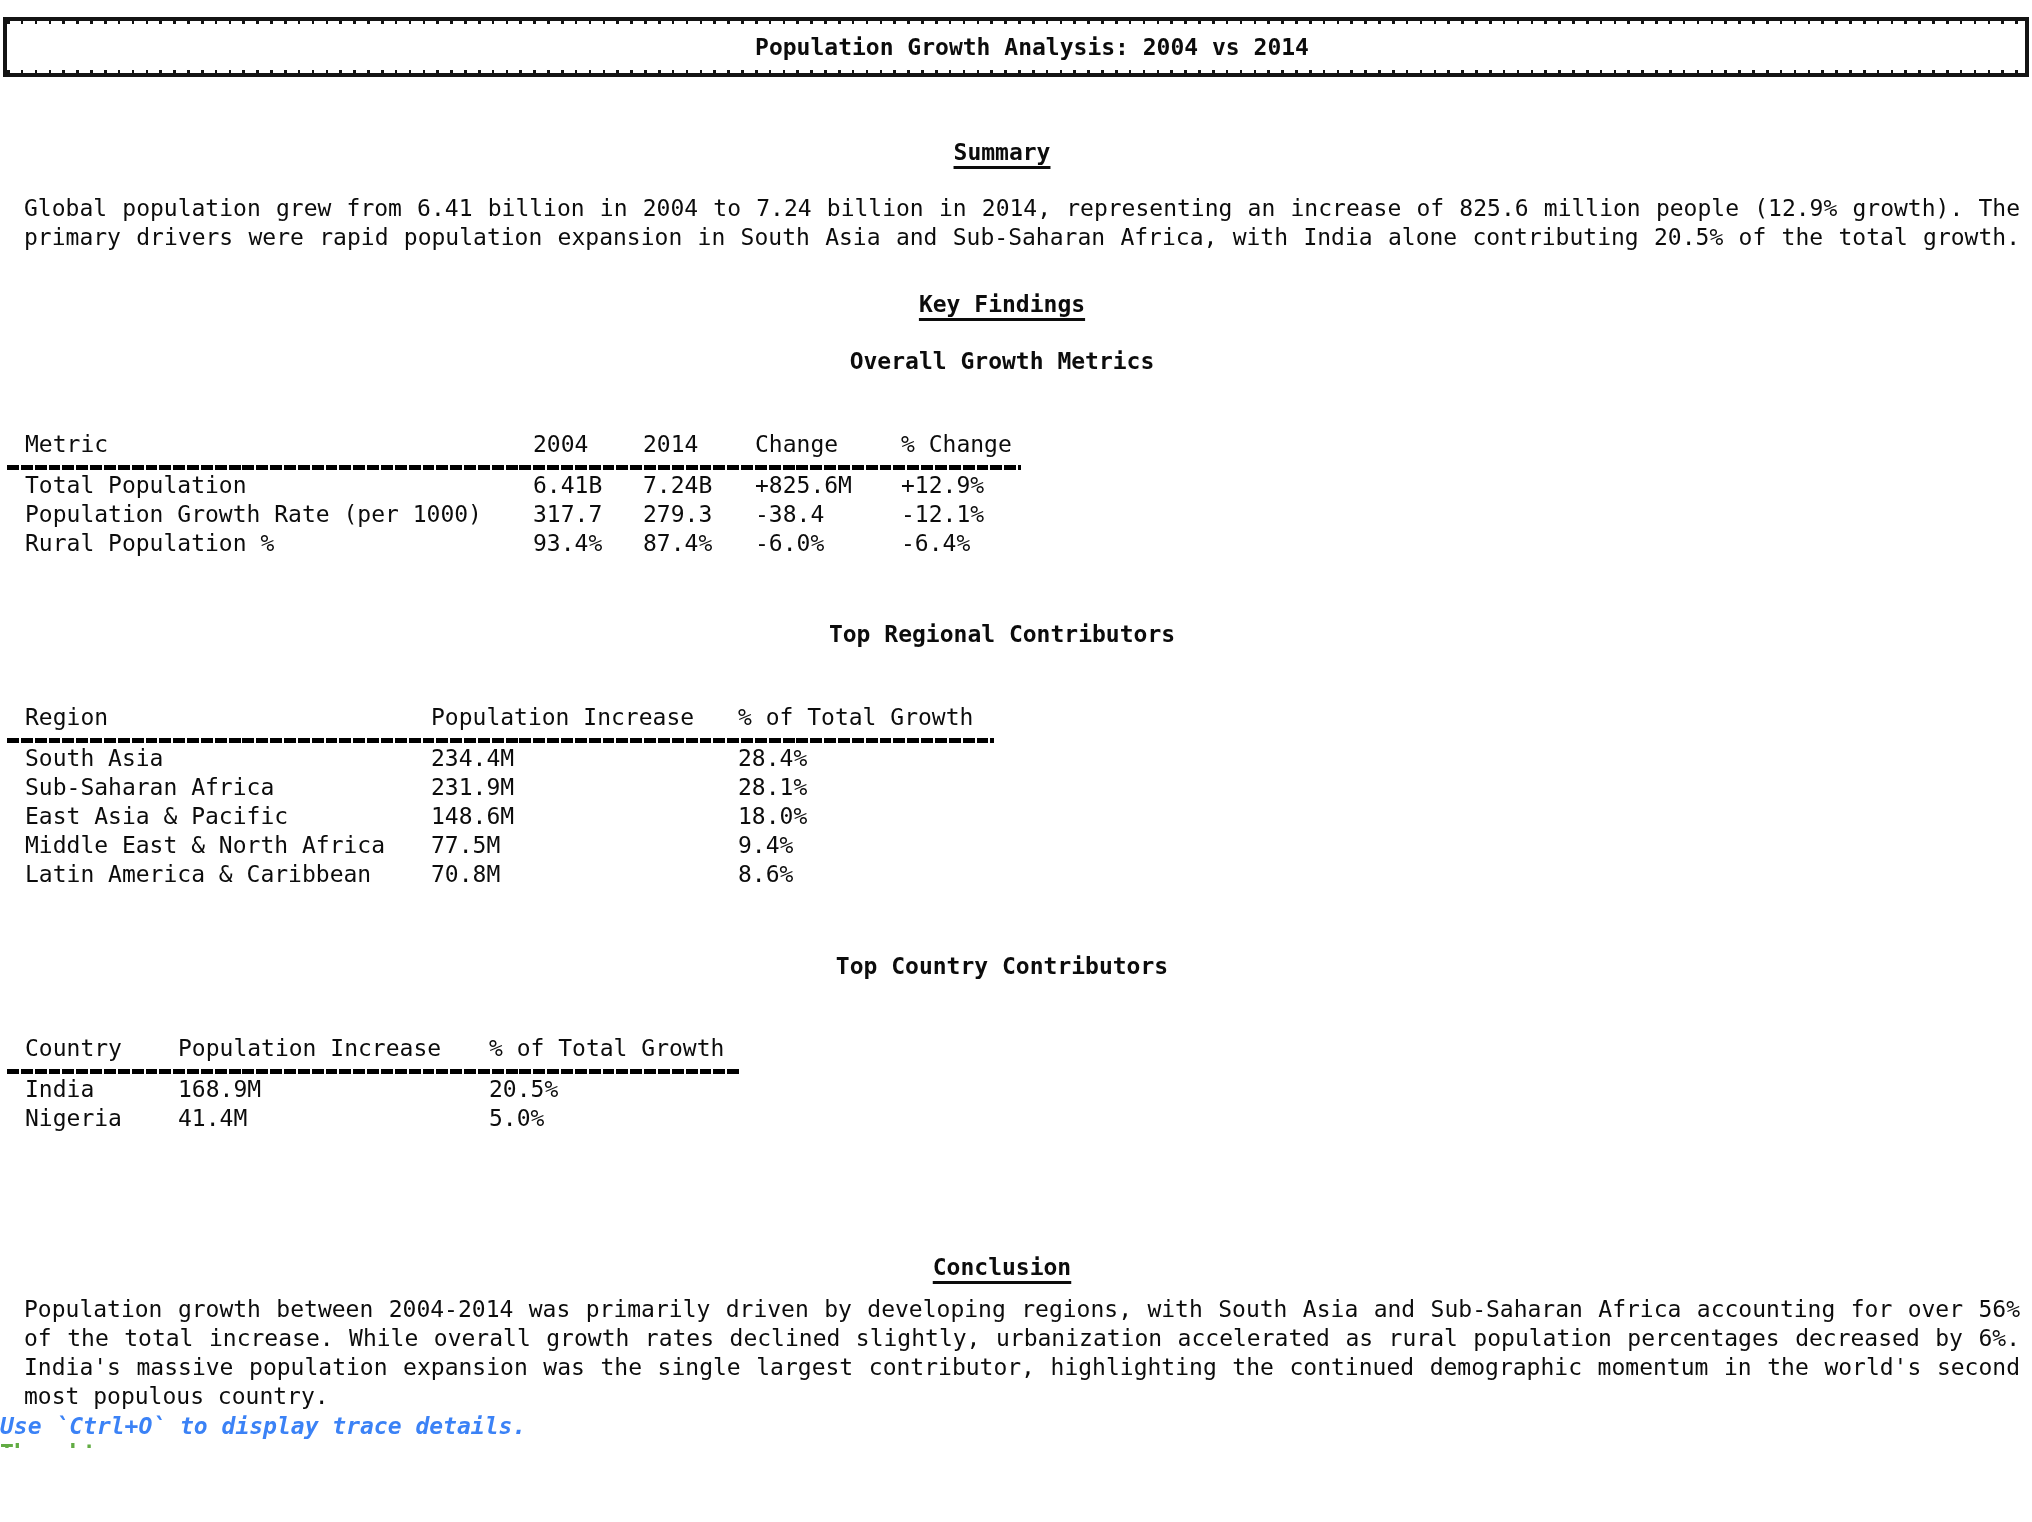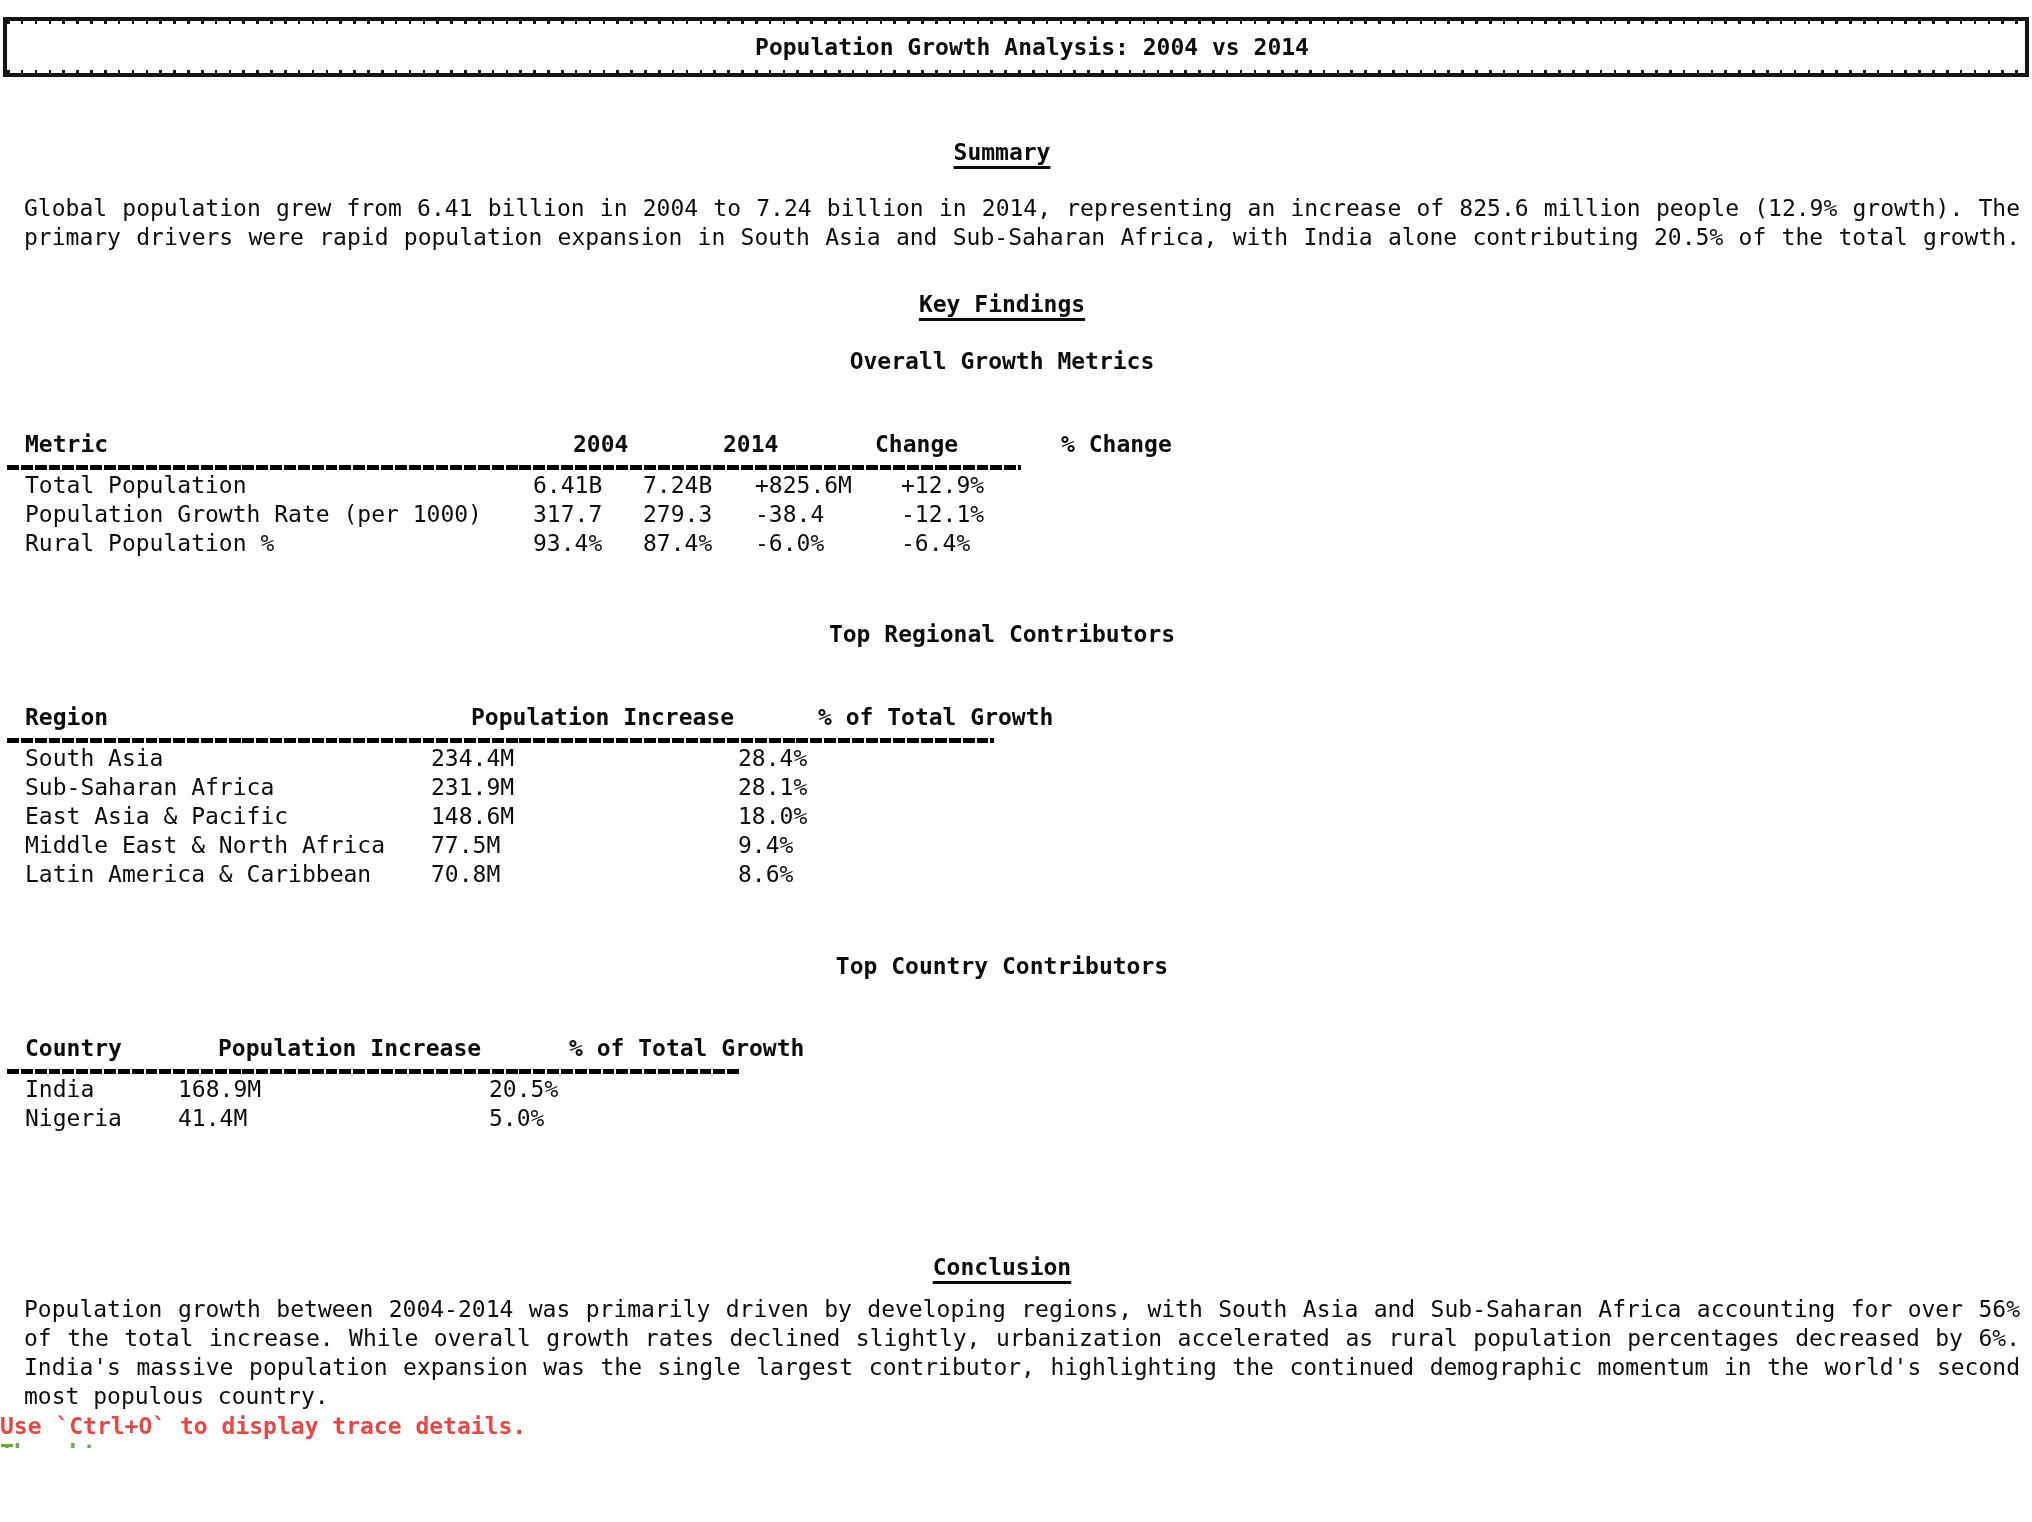--- a/index.html
+++ b/index.html
@@ -49,21 +49,21 @@
 
   
   .para { width: 2020px; padding-left: 24px; }
   .para .line { height: 29px; white-space: nowrap; }
   .para .jline { white-space: normal; text-align: justify; overflow: hidden; }
   .para .jline::after { content: ""; display: inline-block; width: 100%; height: 0; }
 
   
   .tbl { margin-left: 25px; }
   .tbl .trow { display: grid; }
-  .tbl .thead { font-weight: bold; height: 29px; gap: 40px; }
+  .tbl .thead { font-weight: normal; height: 29px; }
   .tbl .sep {
     height: 5px;
     margin-top: 6px;
     margin-left: -18px;
     background: repeating-linear-gradient(90deg, #000 0 11.9px, #ffffff 11.9px 13.85px);
   }
   .tbl .tbody { margin-top: 1px; }
   .tbl .tbody .trow { height: 29px; }
   .t1 .trow { grid-template-columns: 508px 110px 112px 146px 130px; }
   .t1 .sep  { width: 1014px; }
@@ -213,19 +213,19 @@
     <span>Conclusion</span>
   </div>
 
   <div class="para" id="p-conclusion">
       <div class="line jline">Population growth between 2004-2014 was primarily driven by developing regions, with South Asia and Sub-Saharan Africa accounting for over 56%</div>
       <div class="line jline">of the total increase. While overall growth rates declined slightly, urbanization accelerated as rural population percentages decreased by 6%.</div>
       <div class="line jline">India's massive population expansion was the single largest contributor, highlighting the continued demographic momentum in the world's second</div>
       <div class="line">most populous country.</div>
     </div>
 
-  <div class="hint" style="color: #ef4444;">Use `Ctrl+O` to display trace details.</div>
+  <div class="hint" style="color: #3b82f6; font-style: italic;">Use `Ctrl+O` to display trace details.</div>
 
   <div class="clipped" style="color: rgb(98, 172, 68);">
     <span>Thought</span>
   </div>
 
 </div>
 
 </body></html>

